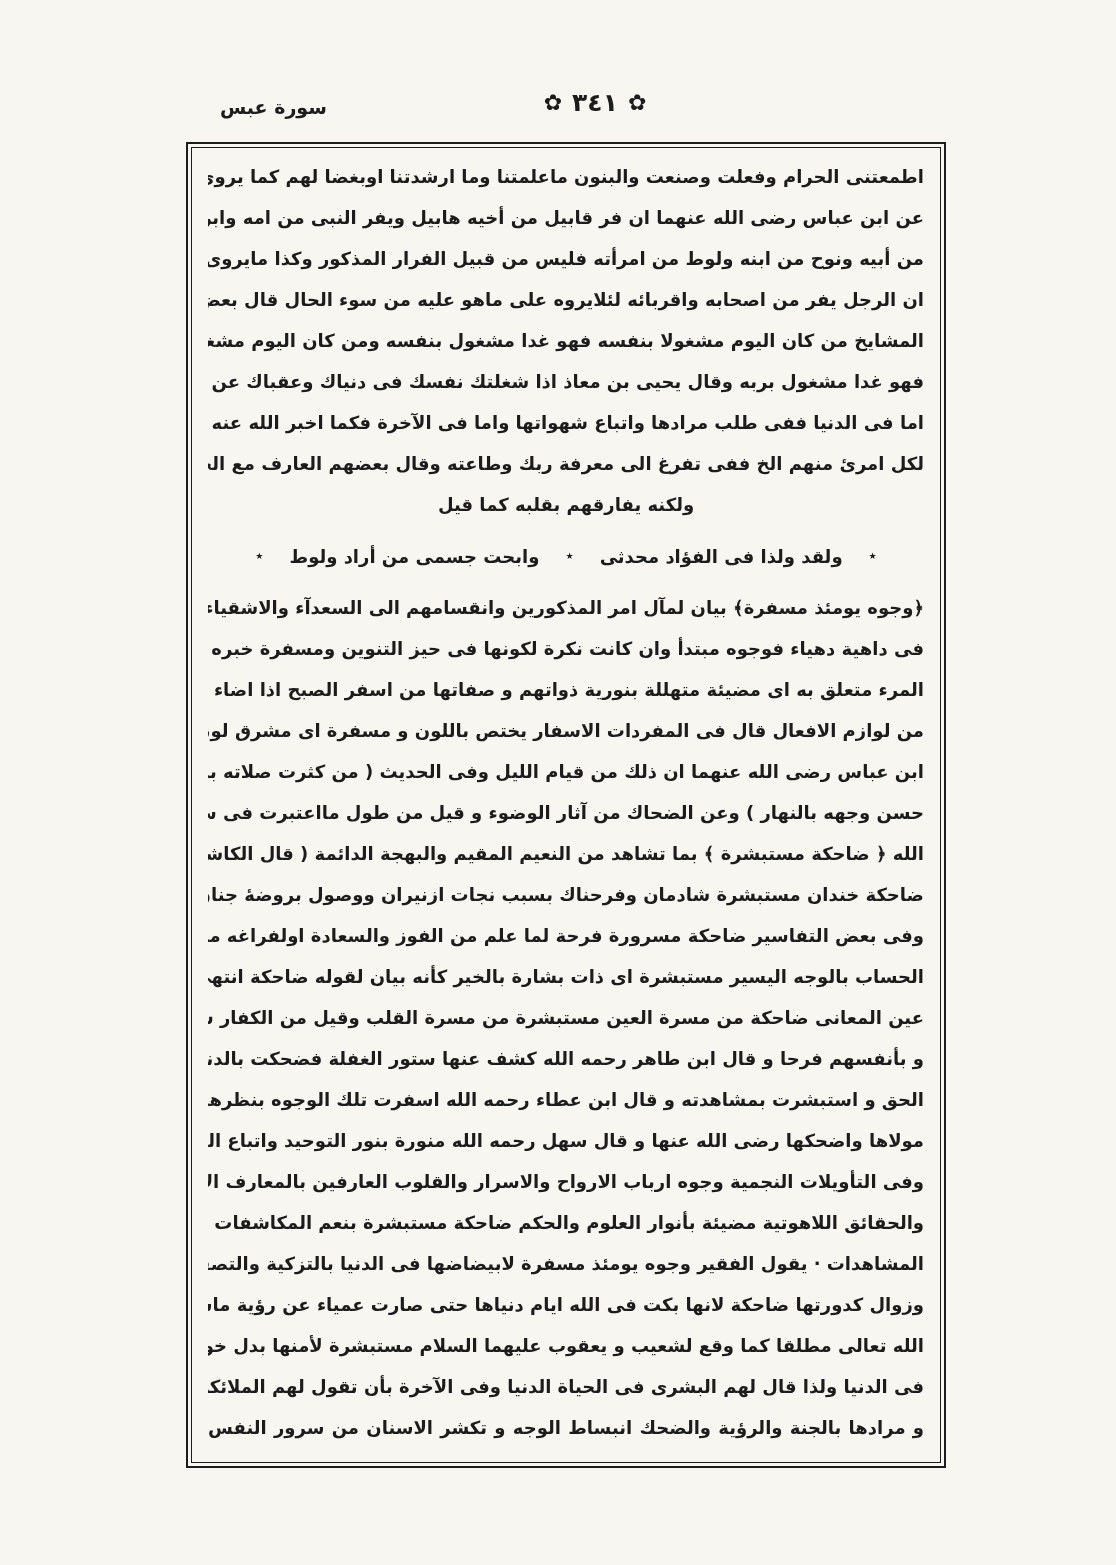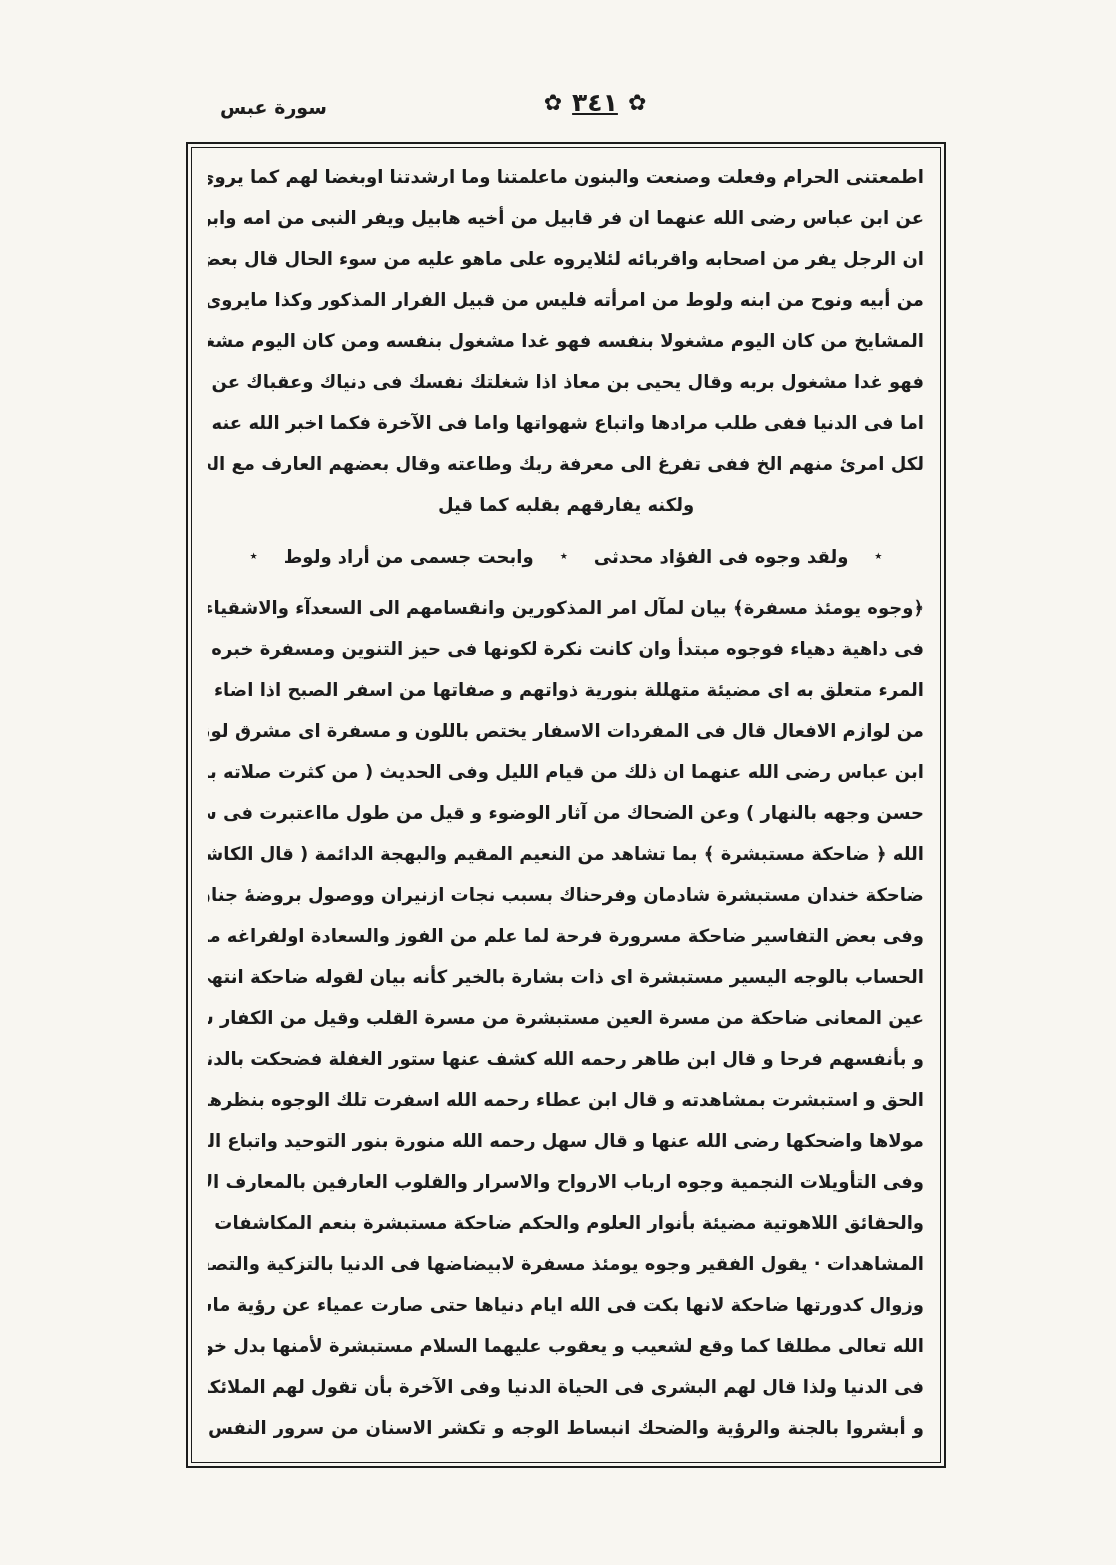--- a/index.html
+++ b/index.html
@@ -20,21 +20,21 @@
   
   .pg-header{position:absolute;top:0;left:0;width:100%;height:140px;}
   .surah-label{
     position:absolute;left:220px;top:96px;
     font-size:19px;font-weight:bold;direction:rtl;
   }
   .pagenum-block{
     position:absolute;left:595px;top:88px;transform:translateX(-50%);
     display:flex;align-items:center;gap:10px;direction:rtl;
   }
-  .pg-num{font-size:25px;font-weight:bold;letter-spacing:2px;text-decoration:underline;}
+  .pg-num{font-size:25px;font-weight:bold;letter-spacing:2px;}
   .orn{font-size:22px;line-height:1;}
 
   
   .frame-outer{
     position:absolute;left:186px;top:142px;width:760px;height:1326px;
     border:2px solid var(--ink);
     padding:3px;box-sizing:border-box;
     background:var(--paper);
   }
   .frame-inner{
@@ -81,33 +81,33 @@
       <span class="orn">✿</span>
     </div>
   </header>
 
   <div class="frame-outer">
     <div class="frame-inner">
 
       <section class="para">
           <div class="line">اطمعتنى الحرام وفعلت وصنعت والبنون ماعلمتنا وما ارشدتنا اوبغضا لهم كما يروى</div>
           <div class="line">عن ابن عباس رضى الله عنهما ان فر قابيل من أخيه هابيل ويفر النبى من امه وابراهيم</div>
+          <div class="line">من أبيه ونوح من ابنه ولوط من امرأته فليس من قبيل الفرار المذكور وكذا مايروى</div>
           <div class="line">ان الرجل يفر من اصحابه واقربائه لئلايروه على ماهو عليه من سوء الحال قال بعض</div>
-          <div class="line">من أبيه ونوح من ابنه ولوط من امرأته فليس من قبيل الفرار المذكور وكذا مايروى</div>
           <div class="line">المشايخ من كان اليوم مشغولا بنفسه فهو غدا مشغول بنفسه ومن كان اليوم مشغولا بربه</div>
           <div class="line">فهو غدا مشغول بربه وقال يحيى بن معاذ اذا شغلتك نفسك فى دنياك وعقباك عن ربك</div>
           <div class="line">اما فى الدنيا ففى طلب مرادها واتباع شهواتها واما فى الآخرة فكما اخبر الله عنه بقوله</div>
           <div class="line">لكل امرئ منهم الخ ففى تفرغ الى معرفة ربك وطاعته وقال بعضهم العارف مع الخلق</div>
         </section>
 
       <div class="line centered">ولكنه يفارقهم بقلبه كما قيل</div>
 
       <div class="verse">
         <span class="star">٭</span>
-        <span class="hemistich">ولقد وجوه فى الفؤاد محدثى</span>
+        <span class="hemistich">ولقد ولذا فى الفؤاد محدثى</span>
         <span class="star">٭</span>
         <span class="hemistich">وابحت جسمى من أراد ولوط</span>
         <span class="star">٭</span>
       </div>
 
       <section class="para">
           <div class="line">﴿وجوه يومئذ مسفرة﴾ بيان لمآل امر المذكورين وانقسامهم الى السعدآء والاشقياء بعد ذكر وقوعهم</div>
           <div class="line">فى داهية دهياء فوجوه مبتدأ وان كانت نكرة لكونها فى حيز التنوين ومسفرة خبره ويومئذ اى يوم اذ يفر</div>
           <div class="line">المرء متعلق به اى مضيئة متهللة بنورية ذواتهم و صفاتها من اسفر الصبح اذا اضاء فهو</div>
           <div class="line">من لوازم الافعال قال فى المفردات الاسفار يختص باللون و مسفرة اى مشرق لونها وعن</div>
@@ -120,19 +120,19 @@
           <div class="line">عين المعانى ضاحكة من مسرة العين مستبشرة من مسرة القلب وقيل من الكفار شماتة</div>
           <div class="line">و بأنفسهم فرحا و قال ابن طاهر رحمه الله كشف عنها ستور الغفلة فضحكت بالدنو من</div>
           <div class="line">الحق و استبشرت بمشاهدته و قال ابن عطاء رحمه الله اسفرت تلك الوجوه بنظرها الى</div>
           <div class="line">مولاها واضحكها رضى الله عنها و قال سهل رحمه الله منورة بنور التوحيد واتباع السنة</div>
           <div class="line">وفى التأويلات النجمية وجوه ارباب الارواح والاسرار والقلوب العارفين بالمعارف الالهية</div>
           <div class="line">والحقائق اللاهوتية مضيئة بأنوار العلوم والحكم ضاحكة مستبشرة بنعم المكاشفات ومنح</div>
           <div class="line">المشاهدات · يقول الفقير وجوه يومئذ مسفرة لابيضاضها فى الدنيا بالتزكية والتصفية</div>
           <div class="line">وزوال كدورتها ضاحكة لانها بكت فى الله ايام دنياها حتى صارت عمياء عن رؤية ماسوى</div>
           <div class="line">الله تعالى مطلقا كما وقع لشعيب و يعقوب عليهما السلام مستبشرة لأمنها بدل خوفها</div>
           <div class="line">فى الدنيا ولذا قال لهم البشرى فى الحياة الدنيا وفى الآخرة بأن تقول لهم الملائكة لاتخافوا</div>
-          <div class="line">و أبشروا بالجنة والرؤية والضحك انبساط الوجه و تكشر الاسنان من سرور النفس</div>
+          <div class="line">و مرادها بالجنة والرؤية والضحك انبساط الوجه و تكشر الاسنان من سرور النفس</div>
         </section>
 
     </div>
   </div>
 
 </div>
 
 </body></html>

